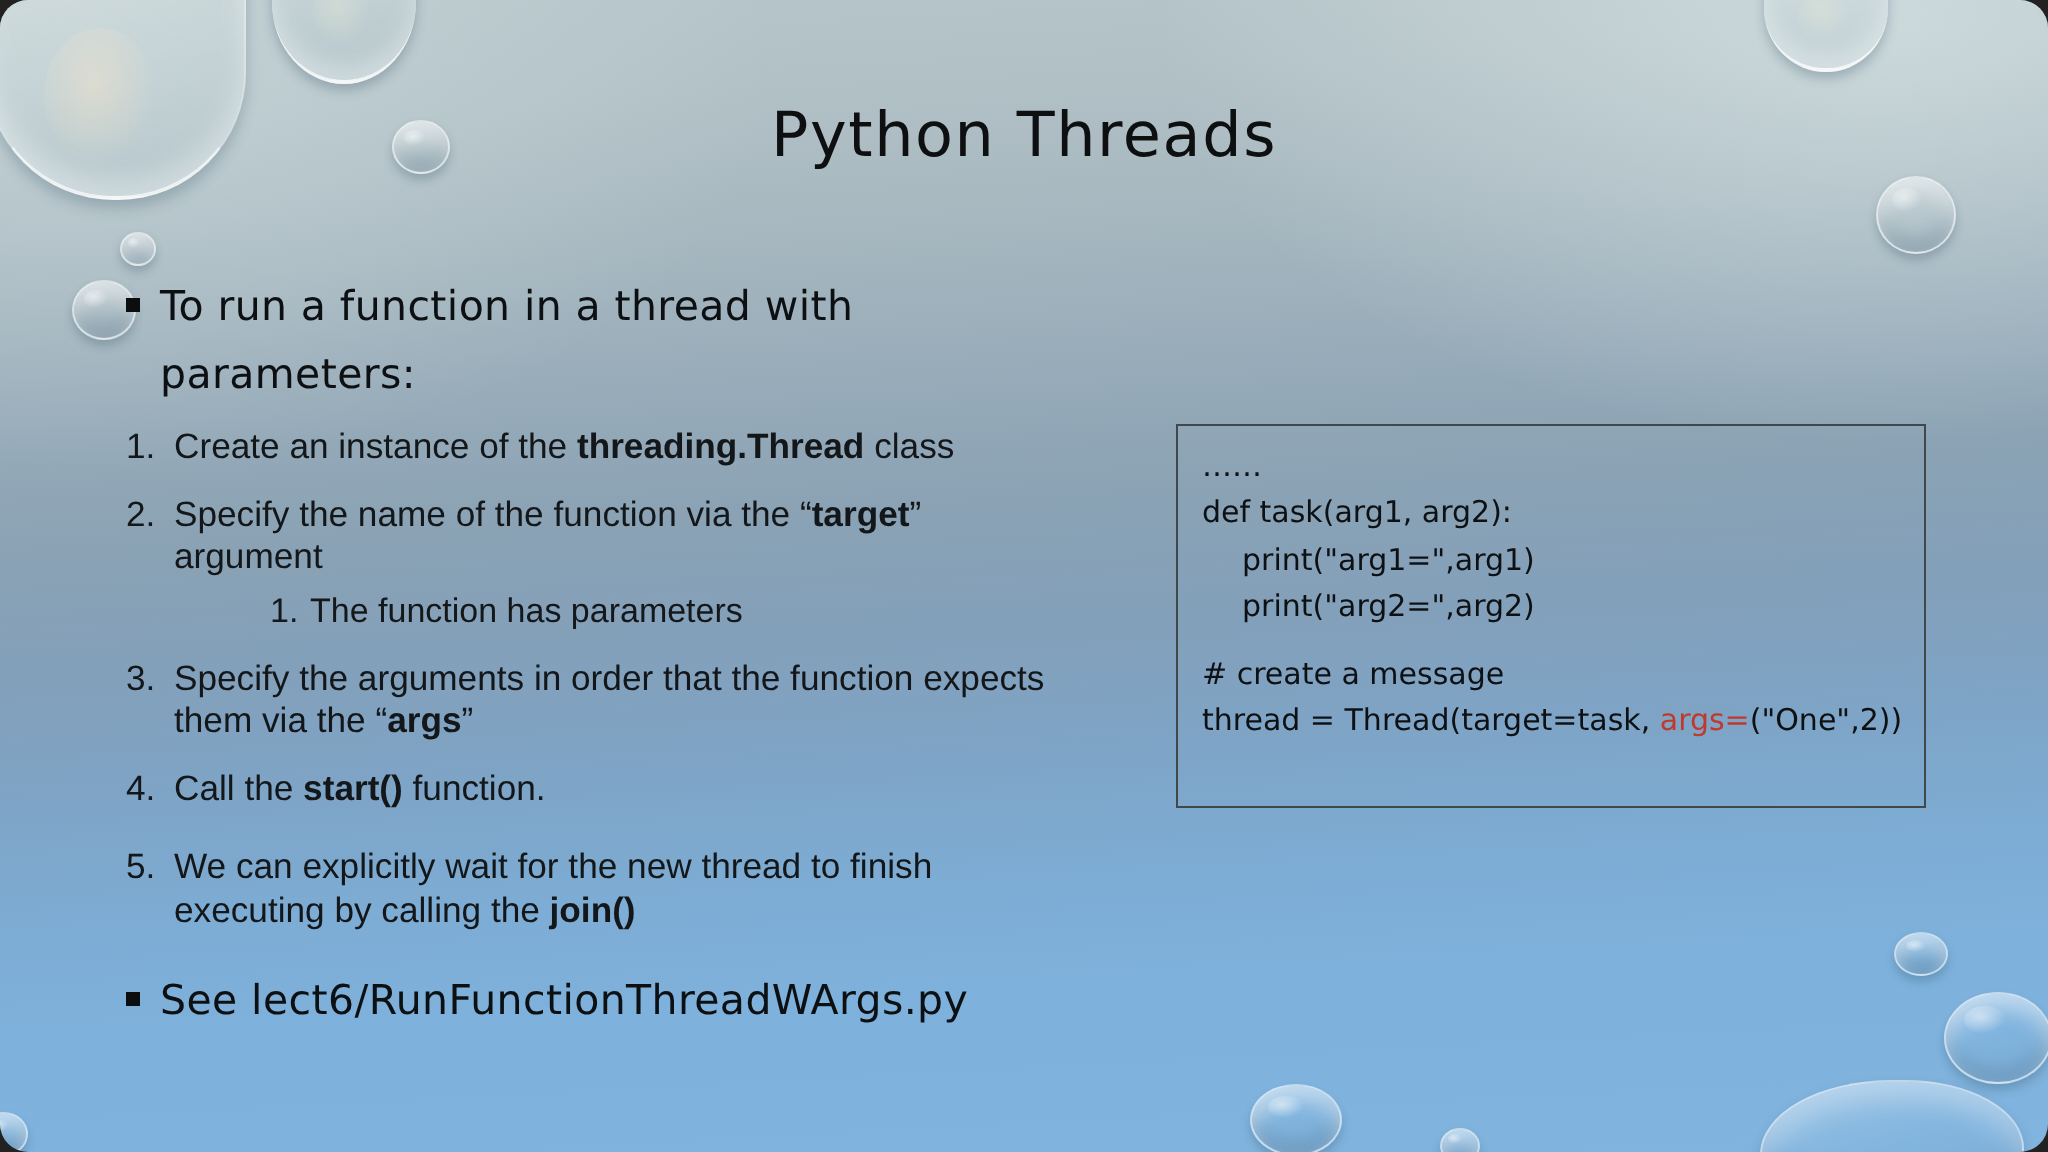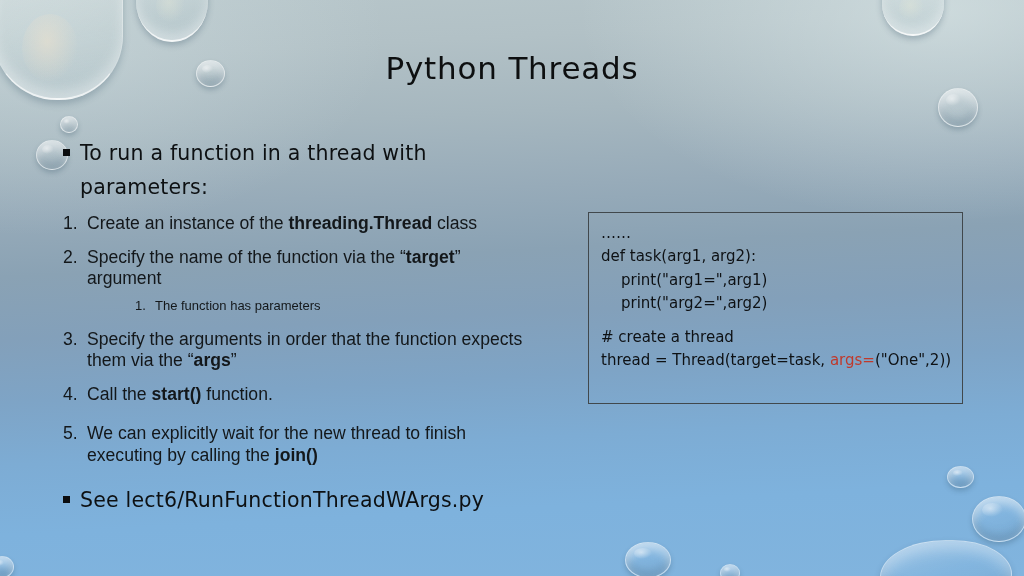--- a/index.html
+++ b/index.html
@@ -17,20 +17,21 @@
         #b7c6ca 0%,
         #b2c1c6 10%,
         #a6b7bf 22%,
         #97abb9 34%,
         #8aa2b4 44%,
         #83a0ba 54%,
         #7ea4c6 64%,
         #7dacd4 74%,
         #7eb2dd 85%,
         #81b4de 100%);
+    border-radius: 14px;
   }
   
   #slide::before {
     content: "";
     position: absolute;
     inset: 0;
     background:
       radial-gradient(ellipse 520px 300px at 92% 2%, rgba(226,238,238,0.55), rgba(226,238,238,0) 70%),
       radial-gradient(ellipse 480px 280px at 4% 6%, rgba(214,228,230,0.45), rgba(214,228,230,0) 72%);
     pointer-events: none;
@@ -191,21 +192,21 @@
 
   ol.sublist {
     margin: 7px 0 0 0;
     padding: 0 0 0 48px;
     list-style: none;
     counter-reset: sub;
   }
   ol.sublist > li {
     position: relative;
     counter-increment: sub;
-    font-size: 13px;
+    font-size: 17px;
     line-height: 18px;
     color: #14181b;
     padding-left: 20px;
   }
   ol.sublist > li::before {
     content: counter(sub) ".";
     position: absolute;
     left: 0;
     top: 0;
   }
@@ -303,17 +304,17 @@
     </div>
 
   </div>
 
   <div id="code-box">
     <div class="code-line">……</div>
     <div class="code-line">def task(arg1, arg2):</div>
     <div class="code-line ind1">print("arg1=",arg1)</div>
     <div class="code-line ind1">print("arg2=",arg2)</div>
     <div class="blank"></div>
-    <div class="code-line"># create a thread</div>
+    <div class="code-line"># create a message</div>
     <div class="code-line"><span>thread = Thread(target=task, </span><span class="kw-args">args=</span><span>("One",2))</span></div>
   </div>
 
 </div>
 
 </body></html>

